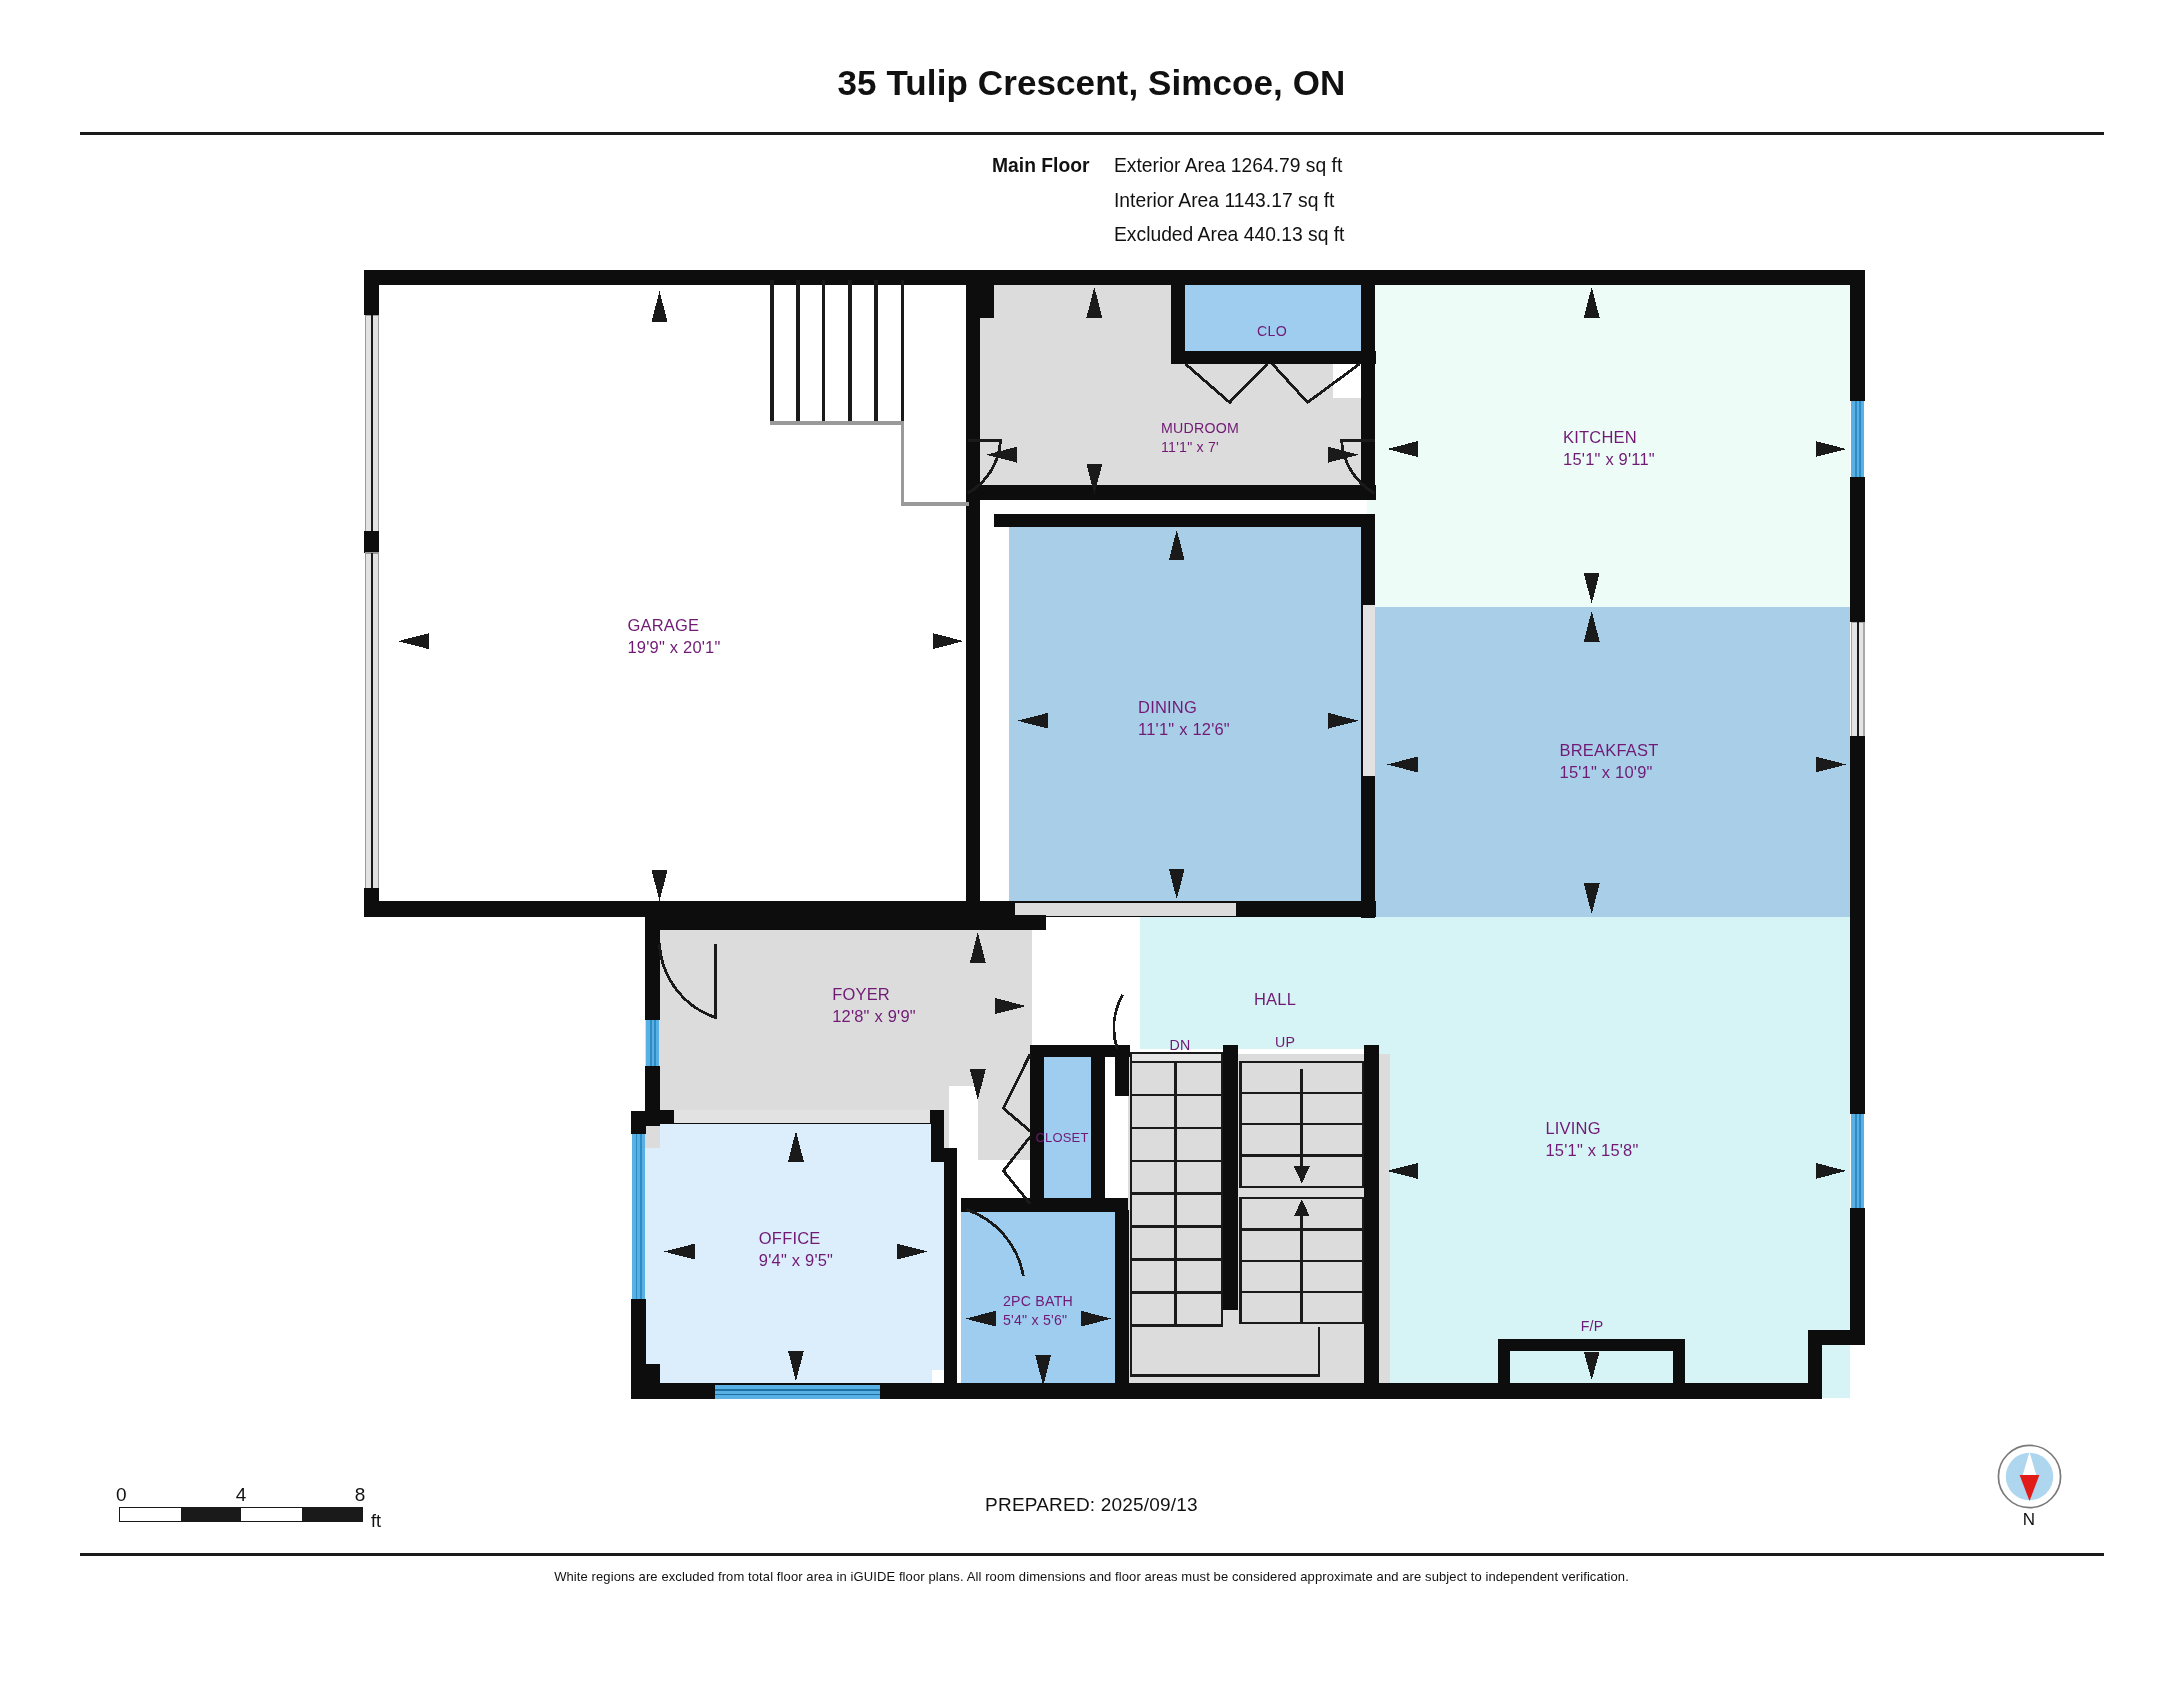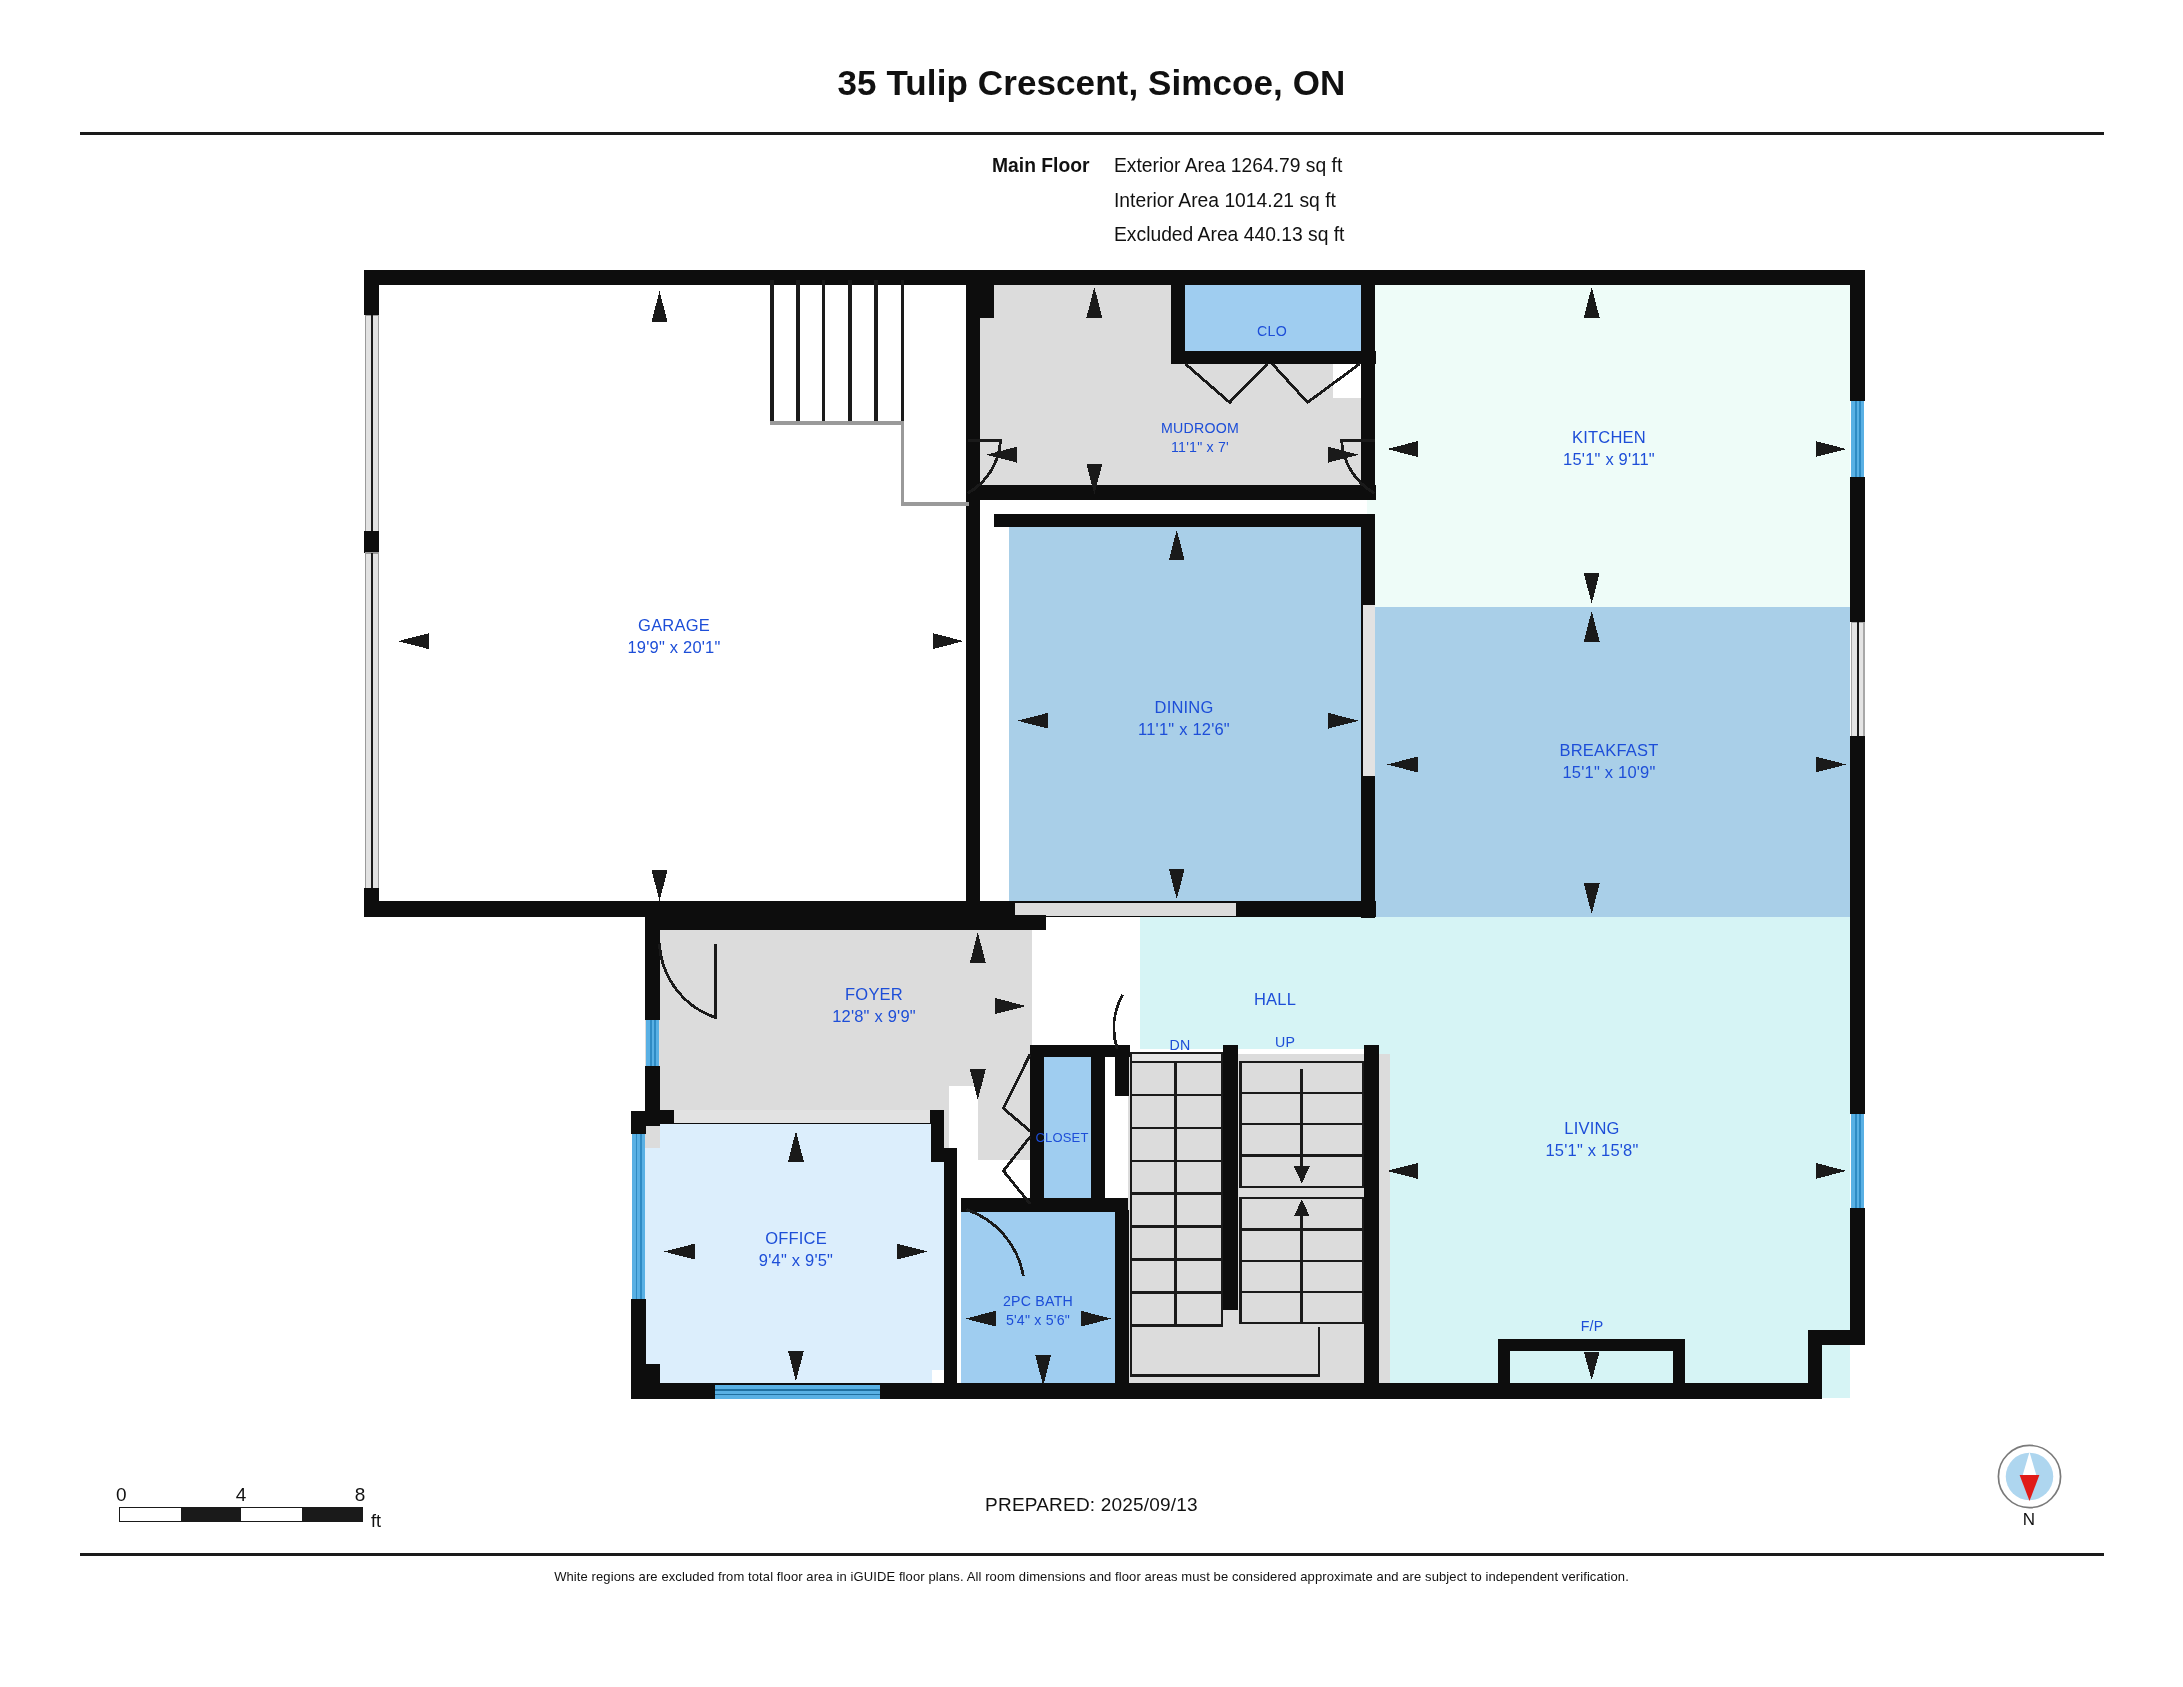--- a/index.html
+++ b/index.html
@@ -24,21 +24,21 @@
   #areas .row { display:flex; align-items:baseline; margin-bottom:12.5px; font-size:19.3px; color:#111; }
   #areas .lbl { font-weight:bold; width:122px; }
   #areas .val { }
 
   
   #plan { position:absolute; left:0; top:0; width:2183px; height:1687px; }
   #plan svg { position:absolute; left:0; top:0; }
 
   
   .rlabel {
-    position:absolute; text-align:center; color:#1d4ed8;
+    position:absolute; color:#701a75;
     font-size:16.5px; line-height:1.32; white-space:nowrap;
     transform:translate(-50%,-50%);
     letter-spacing:0.2px;
   }
   .rlabel .nm { display:block; }
   .rlabel .dm { display:block; }
   .rlabel.sm { font-size:14.2px; }
   .rlabel.xs { font-size:13px; }
 
   
@@ -80,21 +80,21 @@
   <div id="title">35 Tulip Crescent, Simcoe, ON</div>
   <div id="title-rule"></div>
 
   <div id="areas">
     <div class="row">
       <span class="lbl">Main Floor</span>
       <span class="val">Exterior Area 1264.79 sq ft</span>
     </div>
     <div class="row">
       <span class="lbl"></span>
-      <span class="val">Interior Area 1014.21 sq ft</span>
+      <span class="val">Interior Area 1143.17 sq ft</span>
     </div>
     <div class="row">
       <span class="lbl"></span>
       <span class="val">Excluded Area 440.13 sq ft</span>
     </div>
   </div>
 
   <div id="plan">
     <svg width="2183" height="1687" viewBox="0 0 3840 2968" xmlns="http://www.w3.org/2000/svg" shape-rendering="crispEdges">
 

